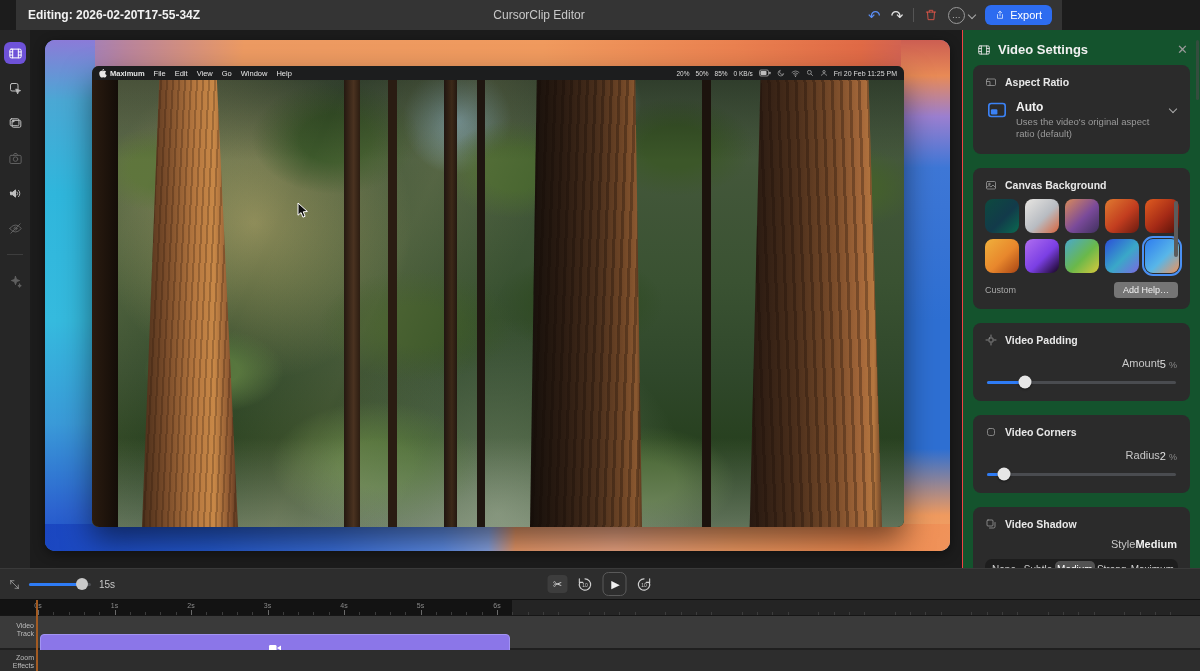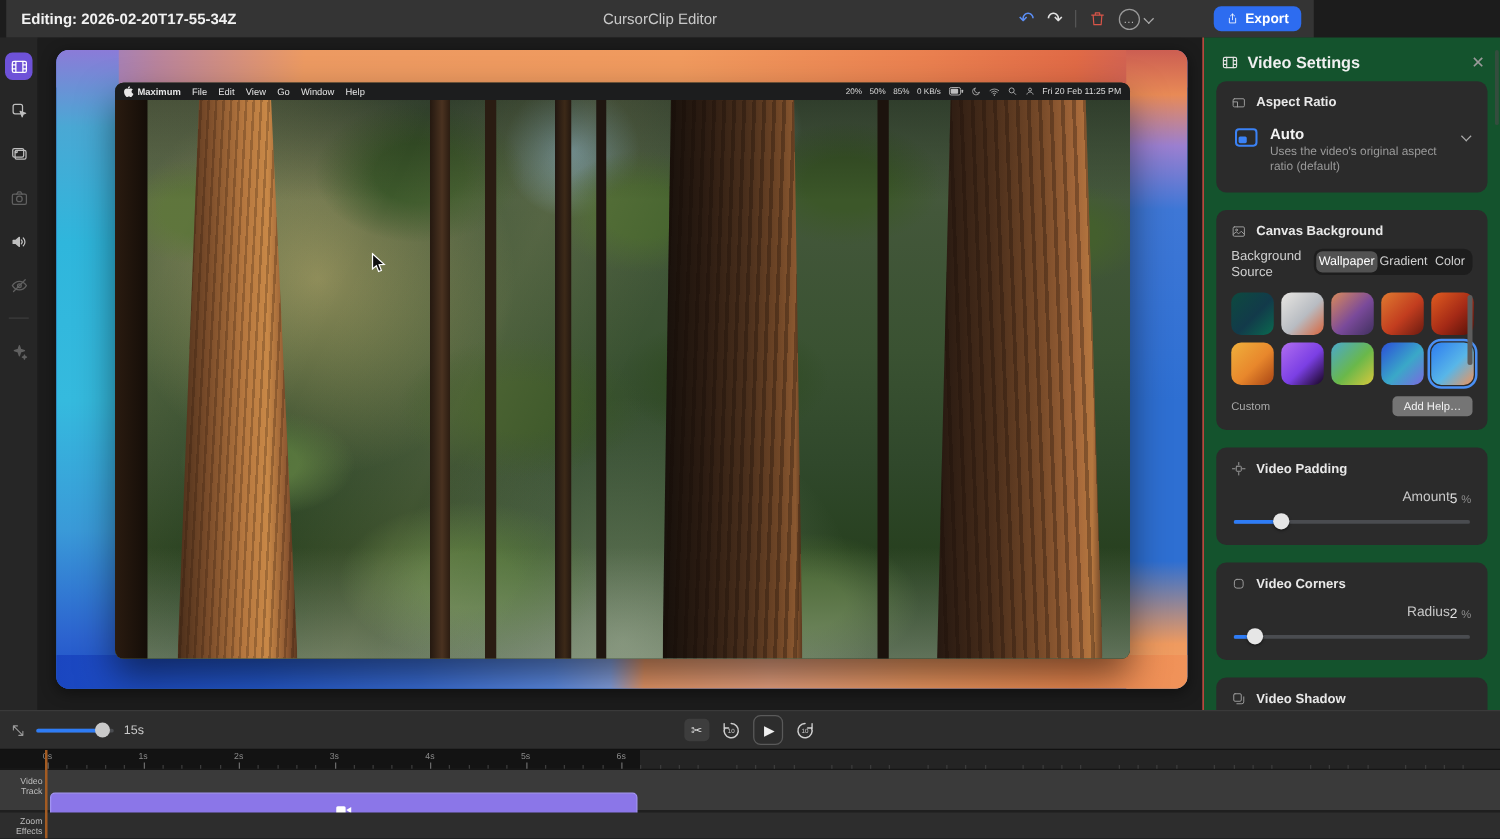--- a/index.html
+++ b/index.html
@@ -2,35 +2,35 @@
 <html><head>
 <meta charset="utf-8">
 <style>
   html,body{margin:0;padding:0;background:#111;}
   .app{position:relative;width:1200px;height:671px;background:#1c1c1c;overflow:hidden;
        font-family:"Liberation Sans",sans-serif;-webkit-font-smoothing:antialiased;color:#ddd;}
   svg{display:block}
   .ico{stroke:#b9b9b9;fill:none;stroke-width:1.6;stroke-linecap:round;stroke-linejoin:round}
 
   
-  .topbar{position:absolute;left:5px;top:0;width:1046px;height:30px;background:#343434;
+  .topbar{position:absolute;left:16px;top:0;width:1046px;height:30px;background:#343434;
           border-bottom:1px solid #242424;display:flex;align-items:center;}
   .editing{position:absolute;left:12px;font-size:12px;font-weight:bold;color:#f2f2f2;}
   .apptitle{position:absolute;left:0;right:0;text-align:center;font-size:12px;color:#c9c9c9;}
   .tb-right{position:absolute;right:10px;display:flex;align-items:center;gap:10px;}
   .tb-btn{font-size:15px;line-height:1;cursor:default;}
   .undo{color:#5b8ef5;} .redo{color:#e3e3e3;}
   .tb-div{width:1px;height:14px;background:#555;}
   .more{display:flex;align-items:center;gap:4px;}
   .more-circle{width:15px;height:15px;border:1.5px solid #9a9a9a;border-radius:50%;
                display:flex;align-items:center;justify-content:center;color:#bbb;font-size:9px;letter-spacing:1px;line-height:0;}
   .chev{width:5px;height:5px;border-right:1.5px solid #aaa;border-bottom:1.5px solid #aaa;
         transform:rotate(45deg);display:inline-block;}
-  .export{display:flex;align-items:center;gap:5px;background:#2d6cf0;color:#fff;font-weight:bold;
-          font-size:11px;border-radius:6px;height:20px;padding:0 10px;margin-left:39px;}
+  .export{display:flex;align-items:center;gap:5px;background:#2d6cf0;color:#fff;font-weight:normal;
+          font-size:11px;border-radius:6px;height:20px;padding:0 10px;}
 
   
   .sidebar{position:absolute;left:0;top:30px;width:30px;height:538px;background:#262626;
            display:flex;flex-direction:column;align-items:center;padding-top:12px;box-sizing:border-box;gap:13px;}
   .tool{width:22px;height:22px;border-radius:6px;display:flex;align-items:center;justify-content:center;}
   .tool.sel{background:#6e52d8;}
   .tool svg .ico{stroke:#bfbfbf}
   .tool.sel svg .ico{stroke:#fff}
   .tool.dim{opacity:.38}
   .side-div{width:16px;height:1px;background:#3d3d3d;margin:2px 0;}
@@ -391,28 +391,20 @@
       <div class="sec-head">
         <svg width="12" height="12" viewBox="0 0 24 24">
             <g class="ico" style="stroke:#9a9a9a">
           <rect x="3" y="5" width="18" height="15" rx="2"></rect>
               <circle cx="8.5" cy="10" r="1.5"></circle>
               <path d="M3 17l5-4 4 3 4-4 5 5"></path>
             </g>
           </svg>
         <span class="sec-title">Canvas Background</span>
       </div>
-      <div class="bs-row">
-        <div class="bs-label">Background Source</div>
-        <div class="segmented">
-            <button class="seg sel">Wallpaper</button>
-            <button class="seg">Gradient</button>
-            <button class="seg">Color</button>
-          </div>
-      </div>
       <div class="thumbs-wrap">
         <div class="thumbs">
             <div class="thumb" style="background: linear-gradient(135deg, rgb(13, 74, 63), rgb(18, 58, 74) 55%, rgb(10, 106, 80));"></div>
             <div class="thumb" style="background: linear-gradient(135deg, rgb(232, 230, 226), rgb(184, 188, 194) 55%, rgb(216, 100, 60));"></div>
             <div class="thumb" style="background: linear-gradient(135deg, rgb(217, 138, 90), rgb(122, 74, 154) 55%, rgb(64, 48, 94));"></div>
             <div class="thumb" style="background: linear-gradient(135deg, rgb(224, 122, 48), rgb(194, 61, 31) 55%, rgb(106, 26, 16));"></div>
             <div class="thumb" style="background: linear-gradient(135deg, rgb(224, 92, 32), rgb(165, 42, 22) 55%, rgb(84, 16, 8));"></div>
             <div class="thumb" style="background: linear-gradient(135deg, rgb(240, 176, 60), rgb(232, 135, 44) 55%, rgb(168, 68, 20));"></div>
             <div class="thumb" style="background: linear-gradient(135deg, rgb(176, 110, 240), rgb(123, 63, 228) 55%, rgb(22, 4, 30));"></div>
             <div class="thumb" style="background: linear-gradient(135deg, rgb(74, 168, 204), rgb(106, 184, 74) 55%, rgb(216, 200, 60));"></div>

